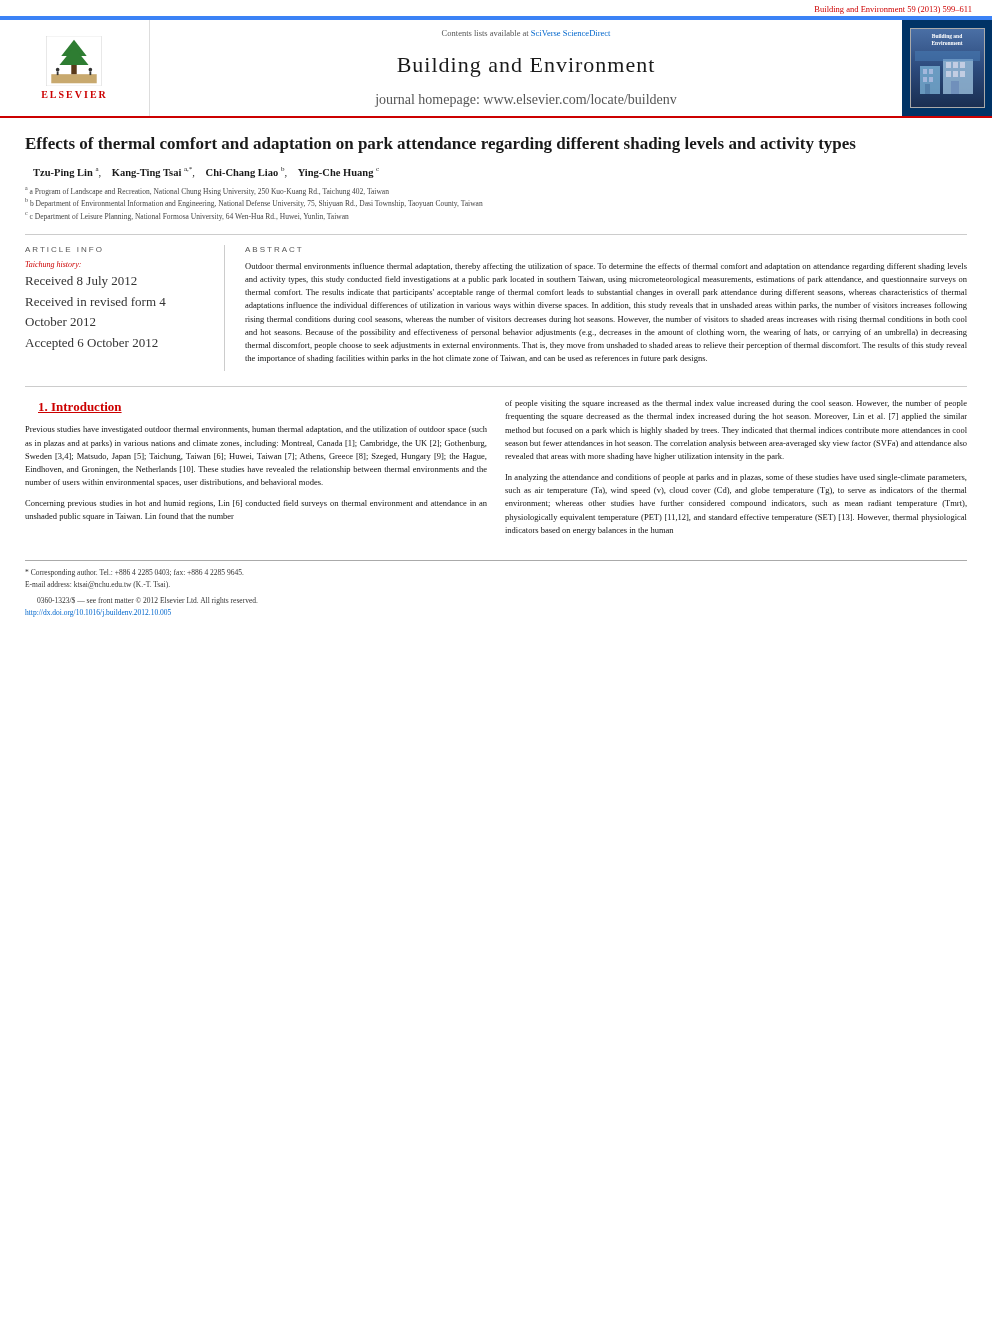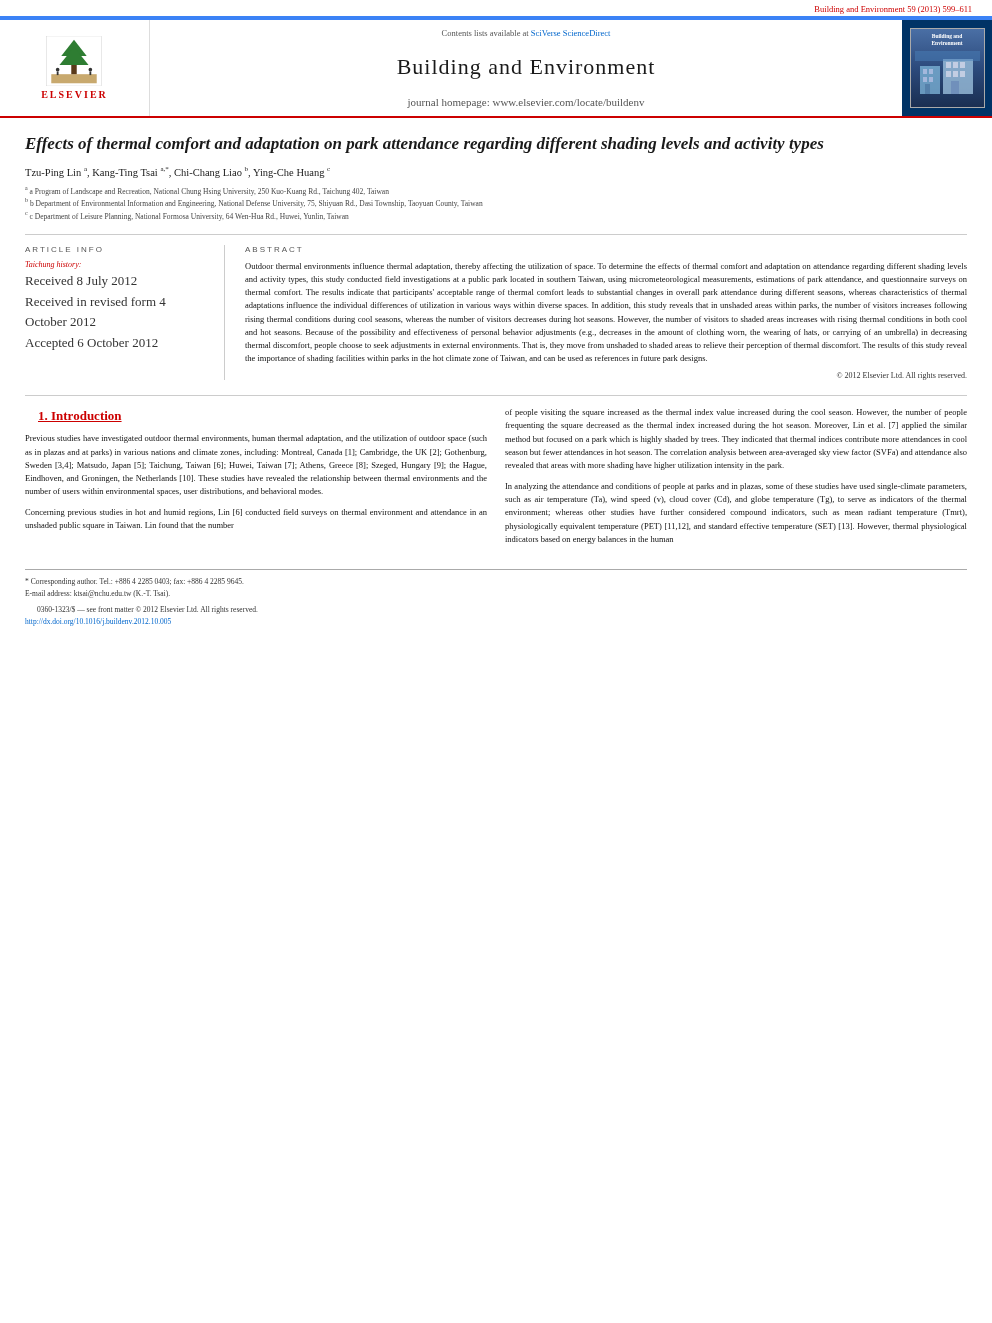--- a/index.html
+++ b/index.html
@@ -69,21 +69,21 @@
     }
     .sciverse-link a { color: #0066cc; text-decoration: none; }
     .journal-title-main {
       font-size: 22px;
       font-weight: normal;
       color: #1a1a1a;
       font-family: 'Times New Roman', Times, serif;
       letter-spacing: 1px;
     }
     .journal-homepage {
-      font-size: 11px;
+      font-size: 14px;
       color: #555;
       margin-top: 4px;
     }
     .journal-header-right {
       width: 90px;
       background: #003366;
       display: flex;
       flex-direction: column;
       align-items: center;
       justify-content: center;
@@ -114,31 +114,30 @@
     }
 
     
     .article-title {
       font-size: 17px;
       font-weight: bold;
       color: #1a1a1a;
       line-height: 1.3;
       margin-bottom: 10px;
       font-family: 'Times New Roman', Times, serif;
-      font-style: italic;
     }
 
     
     .authors {
       font-size: 10.5px;
       color: #1a1a1a;
       margin-bottom: 6px;
     }
     .authors sup { font-size: 7px; }
-    .author-name { font-weight: normal; }
+    .author-name { font-weight: bold; margin-left: 8px; }
 
     
     .affiliations {
       font-size: 7.5px;
       color: #444;
       margin-bottom: 12px;
       line-height: 1.5;
     }
     .affiliations sup { font-size: 6px; }
 
@@ -388,21 +387,20 @@
         <div>Accepted 6 October 2012</div>
       </div>
 
     </div>
 
     <div class="col-right">
       <div class="section-label">ABSTRACT</div>
       <div class="abstract-text">
         <p>Outdoor thermal environments influence thermal adaptation, thereby affecting the utilization of space. To determine the effects of thermal comfort and adaptation on attendance regarding different shading levels and activity types, this study conducted field investigations at a public park located in southern Taiwan, using micrometeorological measurements, estimations of park attendance, and questionnaire surveys on thermal comfort. The results indicate that participants' acceptable range of thermal comfort leads to substantial changes in overall park attendance during different seasons, whereas characteristics of thermal adaptations influence the individual differences of utilization in various ways within diverse spaces. In addition, this study reveals that in unshaded areas within parks, the number of visitors increases following rising thermal conditions during cool seasons, whereas the number of visitors decreases during hot seasons. However, the number of visitors to shaded areas increases with rising thermal conditions in both cool and hot seasons. Because of the possibility and effectiveness of personal behavior adjustments (e.g., decreases in the amount of clothing worn, the wearing of hats, or carrying of an umbrella) in decreasing thermal discomfort, people choose to seek adjustments in external environments. That is, they move from unshaded to shaded areas to relieve their perception of thermal discomfort. The results of this study reveal the importance of shading facilities within parks in the hot climate zone of Taiwan, and can be used as references in future park designs.</p>
       </div>
-      <div class="copyright-text">© 2012 Elsevier Ltd. All rights reserved.</div>
     </div>
   </div>
 
   <hr class="divider">
 
   <div class="body-section">
     <div class="body-two-col">
 
       <div class="body-col">
         <div class="section-heading">1.  Introduction</div>

